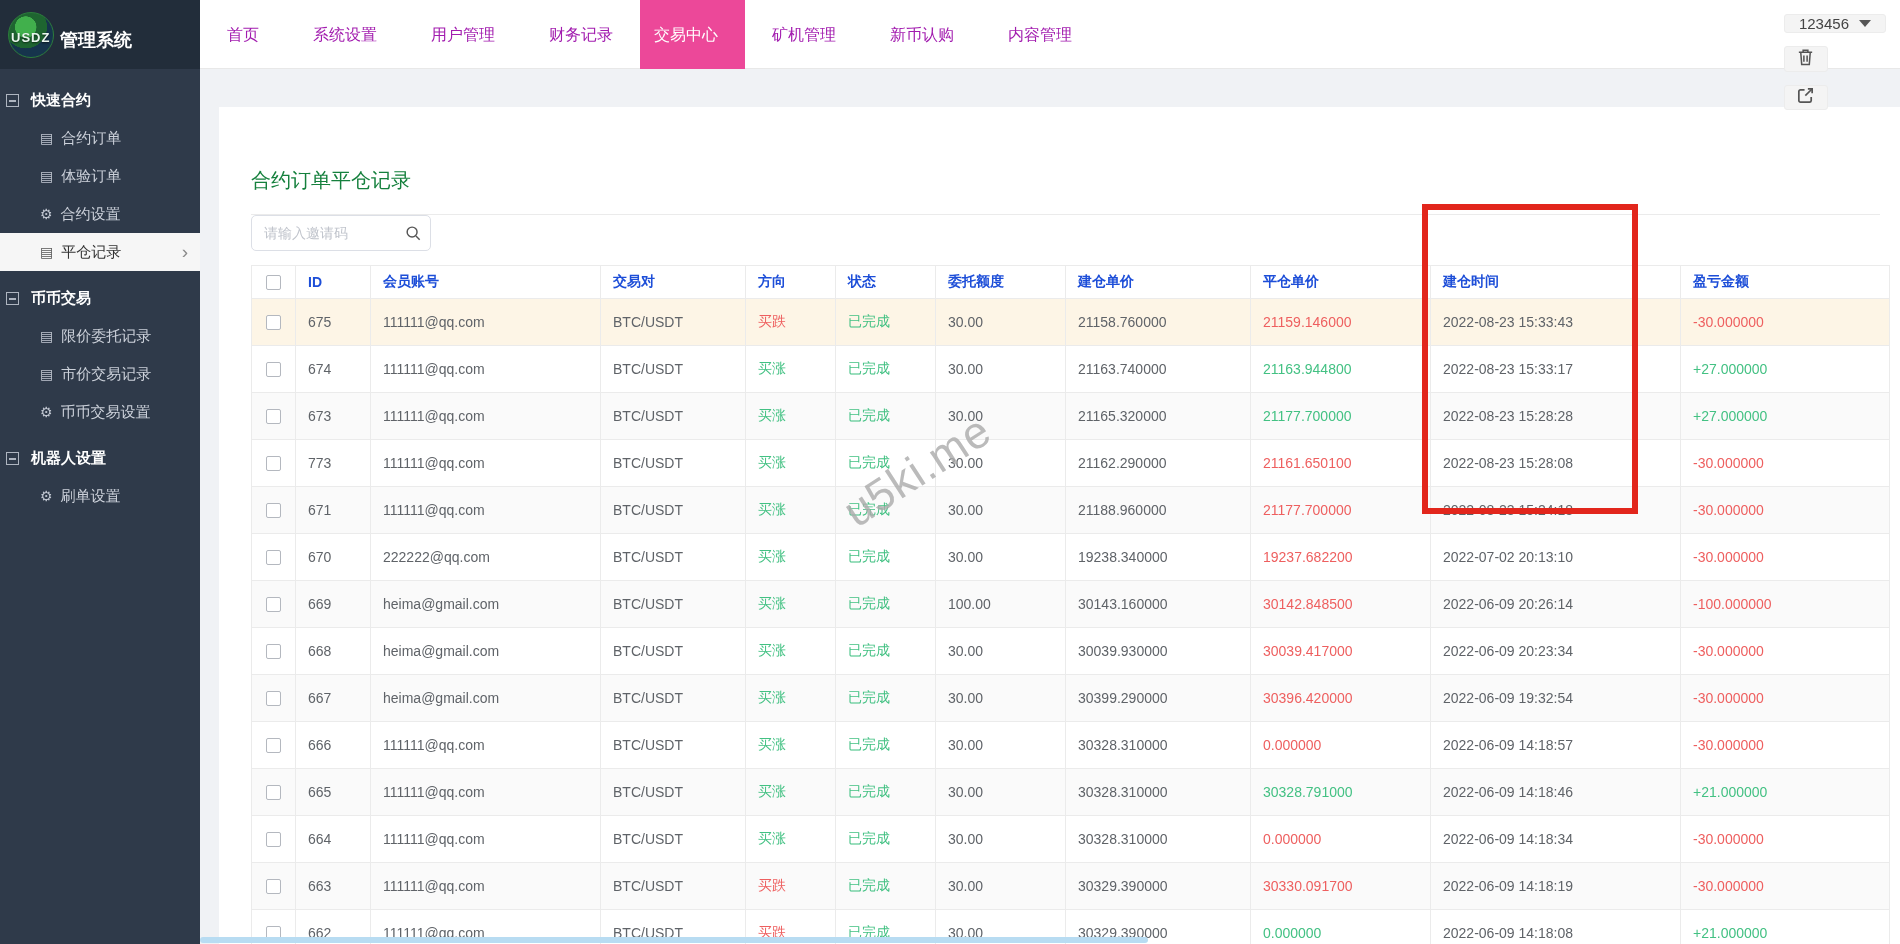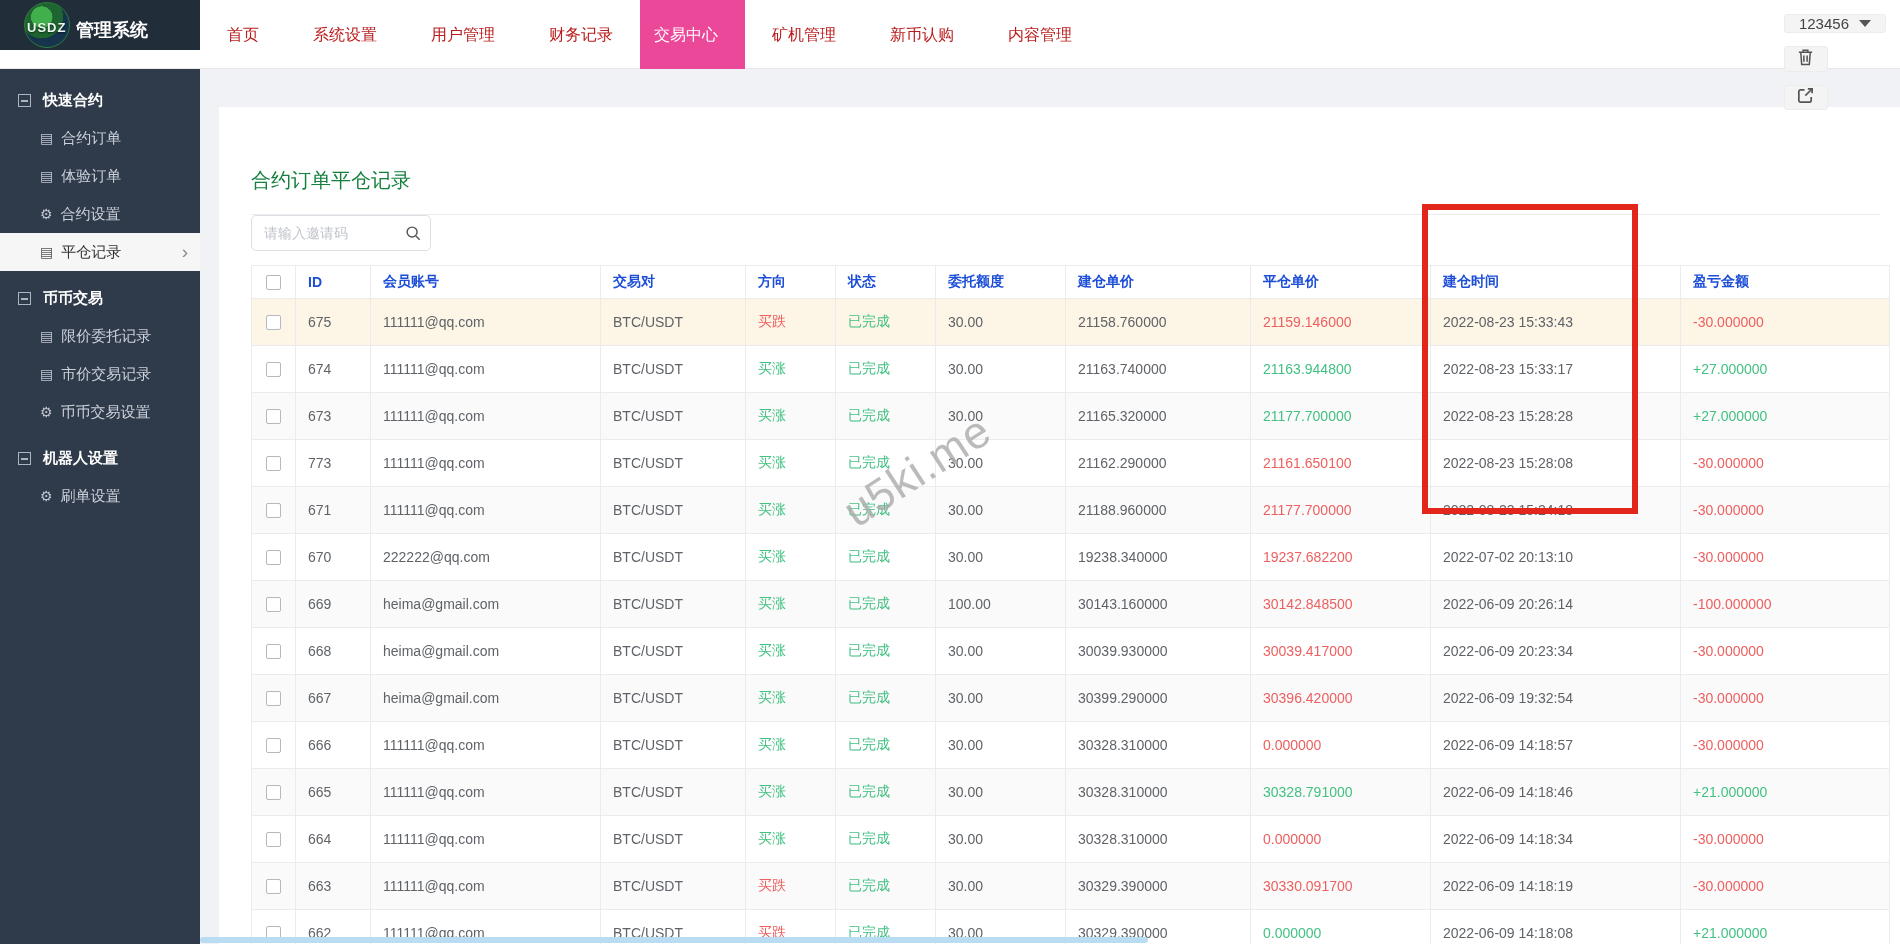--- a/index.html
+++ b/index.html
@@ -1,35 +1,35 @@
 <!DOCTYPE html>
 <html><head>
 <meta charset="utf-8">
 <style>
   * { margin:0; padding:0; box-sizing:border-box; }
   html,body { width:1900px; height:944px; font-family:"Liberation Sans","DejaVu Sans",sans-serif; background:#f0f2f5; overflow:hidden; position:relative; }
 
   
   .topbar { position:absolute; left:0; top:0; width:1900px; height:69px; background:#fff; border-bottom:1px solid #e8e8e8; z-index:10; }
-  .logo-block { position:absolute; left:0; top:0; width:200px; height:50px; background:#222d3a; display:flex; align-items:center; padding-left:24px; }
+  .logo-block { position:absolute; left:0; top:0; width:200px; height:69px; background:#222d3a; display:flex; align-items:center; padding-left:8px; }
   .globe { width:46px; height:46px; border-radius:50%; background:radial-gradient(circle at 38% 32%, #41b04c 0 26%, #1e6530 27% 52%, #16344c 53% 100%); border:1px solid #2c7d3c; position:relative; flex:0 0 auto; }
   .globe .usdz { position:absolute; left:2px; top:17px; color:#eaf6ee; font-weight:bold; font-size:13px; letter-spacing:1px; text-shadow:0 1px 2px rgba(0,0,0,.6); }
   .logo-title { color:#fff; font-size:18px; font-weight:bold; margin-left:6px; margin-top:10px; }
   .nav { position:absolute; left:200px; top:0; height:69px; display:flex; }
-  .nav-item { padding:0 27px; line-height:69px; font-size:16px; color:#b91c1c; cursor:pointer; }
+  .nav-item { padding:0 27px; line-height:69px; font-size:16px; color:#a21caf; cursor:pointer; }
   .nav-item.active { background:#ec4899; color:#fff;padding-left:14px; }
   .top-right { position:absolute; right:14px; top:14px; height:40px; display:flex; gap:13px;flex-direction:column; }
   .tr-btn { height:40px; background:#f4f4f4; border:1px solid #ececec; border-radius:3px; display:flex; align-items:center; justify-content:center; color:#444; cursor:pointer; }
   .tr-select { padding:0 14px; font-size:15px; }
   .caret-down { width:0; height:0; border-left:6px solid transparent; border-right:6px solid transparent; border-top:7px solid #555; margin-left:10px; }
   .tr-icon { width:44px; }
 
   
   .sidebar { position:absolute; left:0; top:69px; width:200px; height:875px; background:#2f3a4a; z-index:5; padding-top:12px; }
-  .side-group-title { display:flex; align-items:center; height:38px; padding-left:18px; color:#fff; font-weight:bold; font-size:15px; }
+  .side-group-title { display:flex; align-items:center; height:38px; padding-left:6px; color:#fff; font-weight:bold; font-size:15px; }
   .collapse-box { width:13px; height:13px; border:1px solid #aeb5c0; position:relative; margin-right:12px; flex:0 0 auto; }
   .collapse-box::after { content:""; position:absolute; left:2px; right:2px; top:5px; border-top:2px solid #aeb5c0; }
   .side-item { display:flex; align-items:center; height:38px; padding-left:40px; color:#ccd1da; font-size:15px; cursor:pointer; position:relative; }
   .side-item .ico { margin-right:8px; font-size:14px; color:#c0c6d1; }
   .side-item.active { background:#f6f6f6; color:#333; }
   .side-item.active .ico { color:#555; }
   .side-item.active .chev { position:absolute; right:12px; color:#8a8a8a; font-size:19px; top:8px; }
   .side-group { margin-bottom:8px; }
 
   

